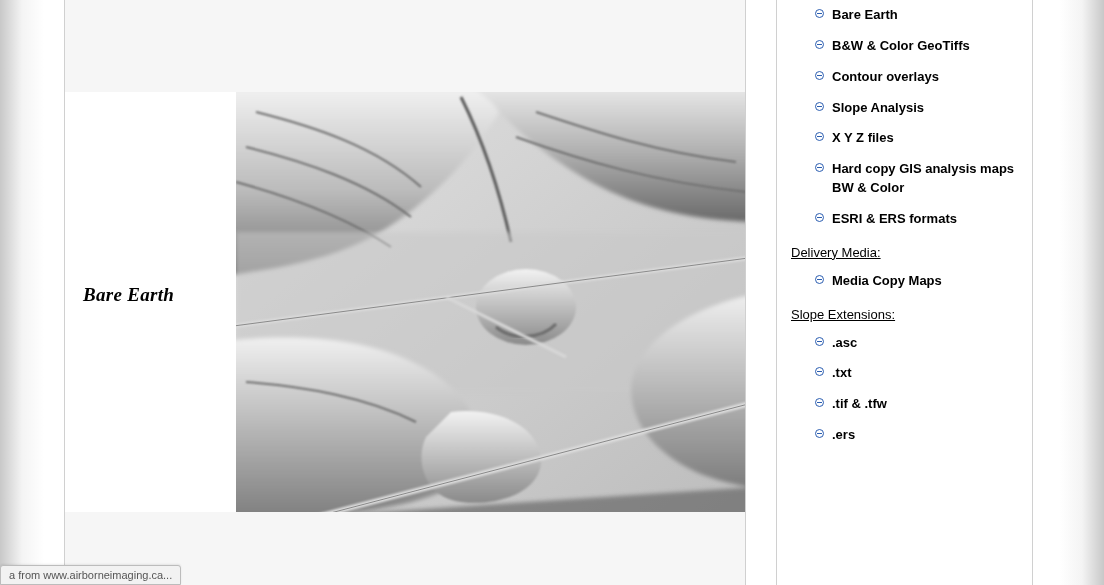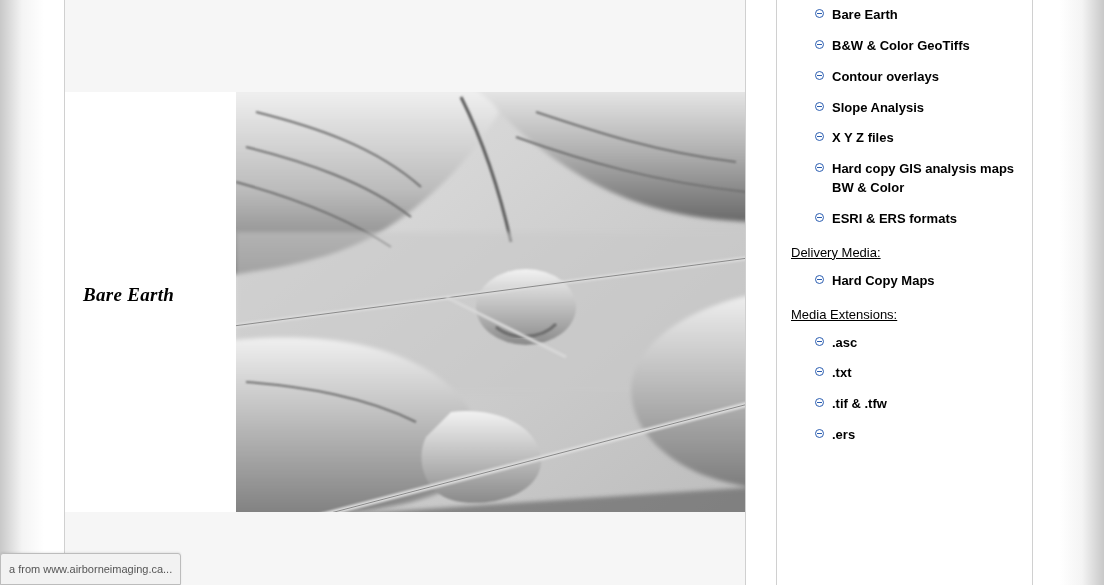--- a/index.html
+++ b/index.html
@@ -9,21 +9,21 @@
   .img-card{position:absolute;left:0;top:92px;width:680px;height:420px;background:#ffffff}
   .img-label{position:absolute;left:18px;top:192px;font-style:italic;font-weight:bold;font-size:19px;font-family:"Times New Roman",serif;letter-spacing:.3px}
   .terrain{position:absolute;left:171px;top:0;width:509px;height:420px;overflow:hidden}
   .terrain svg{width:509px;height:420px;display:block}
   .sidebar{position:absolute;left:776px;top:0;width:255px;height:585px;background:#ffffff;border-left:1px solid #d0d0d0;border-right:1px solid #d0d0d0;padding-top:0}
   .section-title{font-weight:normal;text-decoration:underline;padding:10px 0 6px 14px;font-size:13px}
   ul.side{list-style:none;margin:0;padding:0}
   ul.side li{position:relative;padding:6px 14px 6px 55px;font-size:13px;font-weight:bold;line-height:1.45}
   .bullet-icon{position:absolute;left:38px;top:9px;width:9px;height:9px}
   .bullet-icon svg{display:block}
-  .status-bar{position:absolute;left:0;bottom:0;height:18px;background:#f2f2f2;border:1px solid #bcbcbc;border-radius:3px 3px 0 0;padding:6px 8px;font-size:11px;color:#555;display:flex;align-items:center;box-shadow:0 -1px 2px rgba(0,0,0,.08)}
+  .status-bar{position:absolute;left:0;bottom:0;height:18px;background:#f2f2f2;border:1px solid #bcbcbc;border-radius:3px 3px 0 0;padding:0 8px;font-size:11px;color:#555;display:flex;align-items:center;box-shadow:0 -1px 2px rgba(0,0,0,.08)}
 </style>
 </head>
 <body>
 
 <div class="page">
 
   <div class="content-col">
     <div class="img-card">
       <span class="img-label">Bare Earth</span>
       <div class="terrain">
@@ -143,23 +143,23 @@
             </svg>
           </span><span>ESRI &amp; ERS formats</span></li>
       </ul>
     <div class="section-title">Delivery Media:</div>
     <ul class="side" id="delivery-list">
         <li><span class="bullet-icon">
             <svg width="9" height="9" viewBox="0 0 9 9">
               <circle cx="4.5" cy="4.5" r="4" fill="#fff" stroke="#2a5db0" stroke-width="1"></circle>
               <rect x="2" y="4" width="5" height="1" fill="#2a5db0"></rect>
             </svg>
-          </span><span>Hard Copy Maps</span></li>
+          </span><span>Media Copy Maps</span></li>
       </ul>
-    <div class="section-title">Media Extensions:</div>
+    <div class="section-title">Slope Extensions:</div>
     <ul class="side" id="ext-list">
         <li><span class="bullet-icon">
             <svg width="9" height="9" viewBox="0 0 9 9">
               <circle cx="4.5" cy="4.5" r="4" fill="#fff" stroke="#2a5db0" stroke-width="1"></circle>
               <rect x="2" y="4" width="5" height="1" fill="#2a5db0"></rect>
             </svg>
           </span><span>.asc</span></li>
         <li><span class="bullet-icon">
             <svg width="9" height="9" viewBox="0 0 9 9">
               <circle cx="4.5" cy="4.5" r="4" fill="#fff" stroke="#2a5db0" stroke-width="1"></circle>

